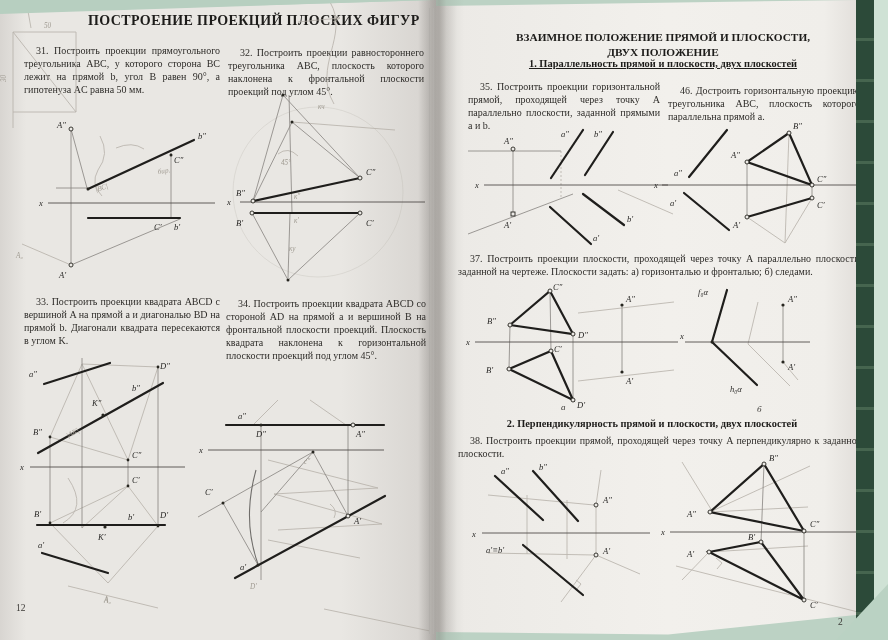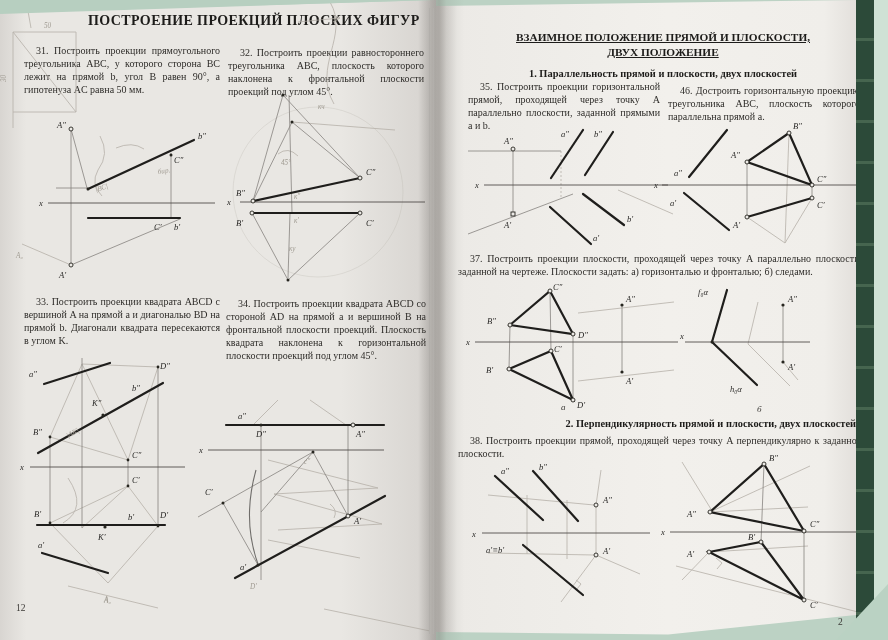--- a/index.html
+++ b/index.html
@@ -242,25 +242,25 @@
       <path d="M330,-4 C350,30 312,60 334,98"></path>
       <path d="M298,16 L340,12 M340,12 l-7,-3 M340,12 l-7,4"></path>
       <path d="M26,-6 L31,22"></path>
       <path d="M324,603 L430,625"></path>
     </g>
     <text class="pt" x="44" y="22">50</text>
     <text class="pt" x="2" y="72" transform="rotate(-90 6 72)">30</text>
     <text class="pt" x="104" y="597">A₀</text>
   </svg>
 
-  <div class="rtitle" style="left:470px;top:30px;width:386px;text-decoration:underline;">
+  <div class="rtitle" style="left:470px;top:30px;width:386px;">
     <div>ВЗАИМНОЕ ПОЛОЖЕНИЕ ПРЯМОЙ И ПЛОСКОСТИ,</div>
     <div>ДВУХ ПОЛОЖЕНИЕ</div>
   </div>
-  <div class="rsect" style="left:470px;top:68px;width:386px;">1. Параллельность прямой и плоскости, двух плоскостей</div>
+  <div class="rsect" style="left:470px;top:58px;width:386px;text-decoration:underline;">1. Параллельность прямой и плоскости, двух плоскостей</div>
 
   <div class="prob" style="left:468px;top:80px;width:192px;">
     <span>35.</span>
     <span>Построить проекции горизонтальной прямой, проходящей через точку A параллельно плоскости, заданной прямыми a и b.</span>
   </div>
   <div class="prob" style="left:668px;top:84px;width:192px;">
     <span>46.</span>
     <span>Достроить горизонтальную проекцию треугольника ABC, плоскость которого параллельна прямой a.</span>
   </div>
 
@@ -386,21 +386,21 @@
     <text x="18" y="13">f₀α</text>
     <text x="50" y="110">h₀α</text>
     <text x="108" y="20">A″</text>
     <text x="108" y="88">A′</text>
     <text x="0" y="57">x</text>
   </svg>
 
   <div class="sublab" style="left:561px;top:402px;">а</div>
   <div class="sublab" style="left:757px;top:404px;">б</div>
 
-  <div class="rsect" style="left:470px;top:418px;width:386px;text-align:right;">2. Перпендикулярность прямой и плоскости, двух плоскостей</div>
+  <div class="rsect" style="left:459px;top:418px;width:386px;">2. Перпендикулярность прямой и плоскости, двух плоскостей</div>
 
   <div class="prob" style="left:458px;top:434px;width:404px;">
     <span>38.</span>
     <span>Построить проекции прямой, проходящей через точку A перпендикулярно к заданной плоскости.</span>
   </div>
 
   <svg style="left:460px;top:462px;" width="220" height="150" viewBox="0 0 220 150">
     <g class="pc">
       <line x1="28" y1="33" x2="134" y2="43"></line>
       <line x1="136" y1="43" x2="141" y2="8"></line>

